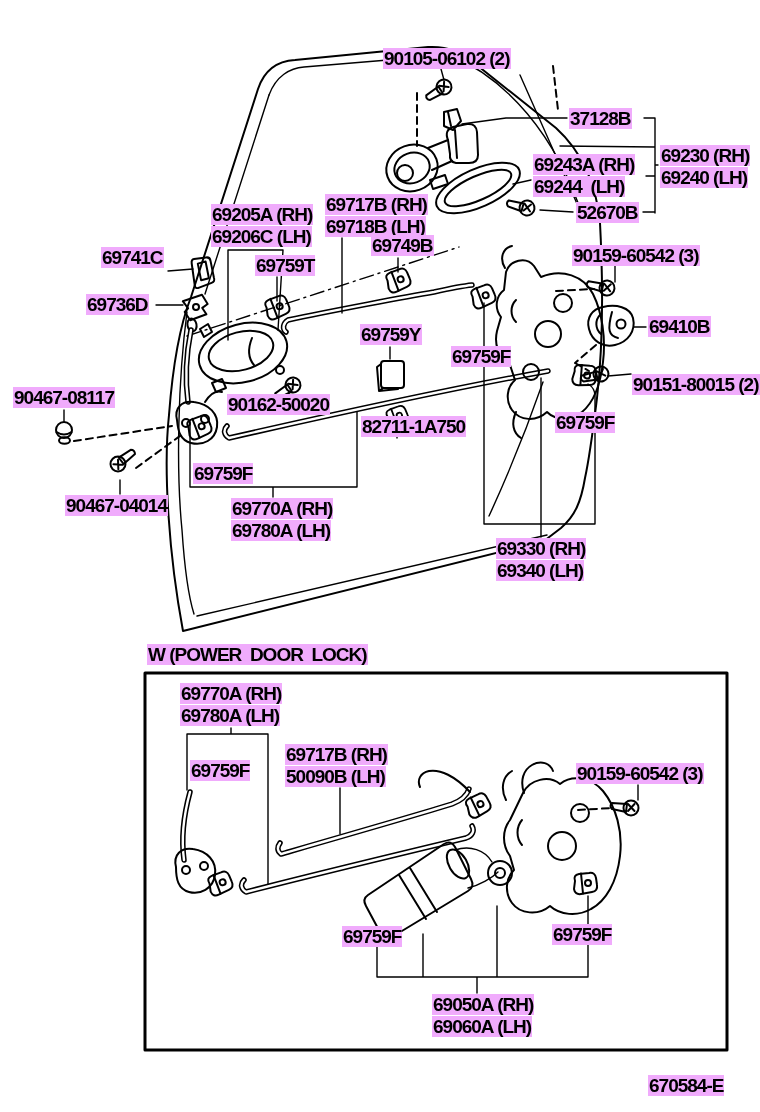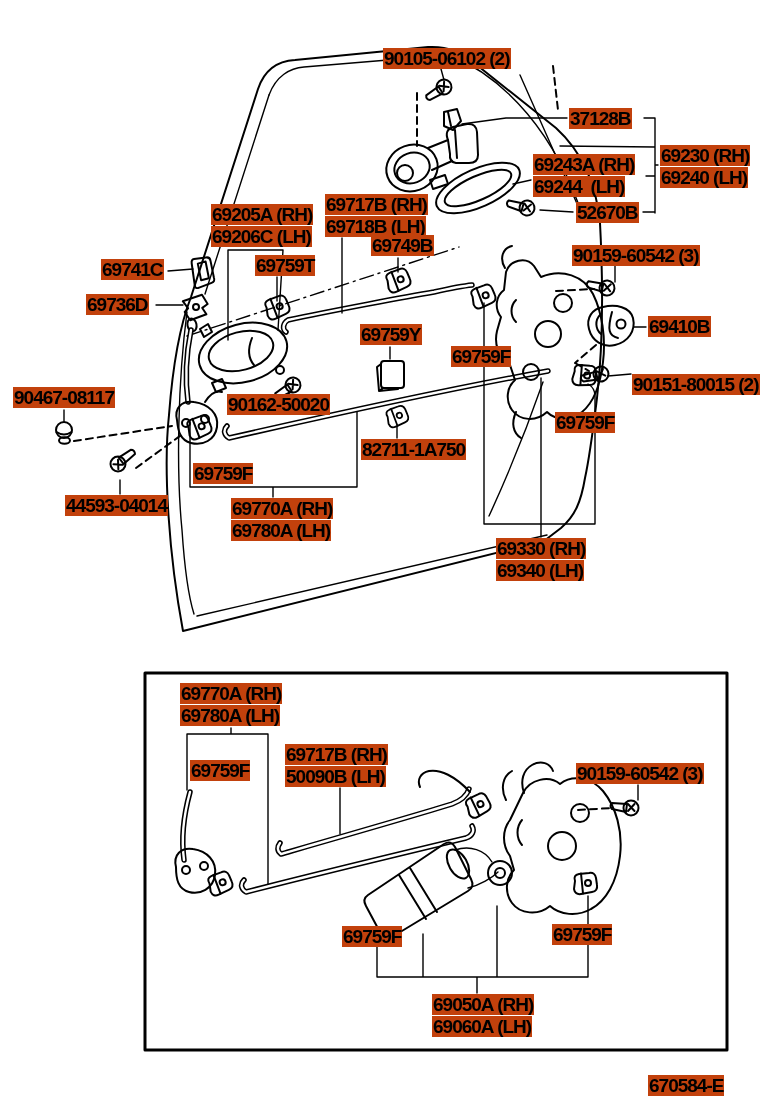--- a/index.html
+++ b/index.html
@@ -8,21 +8,21 @@
   #art{position:absolute;left:0;top:0;z-index:1;}
   #art path,#art line,#art polyline,#art circle,#art ellipse,#art rect{
       fill:none;stroke:#000;stroke-width:2;stroke-linecap:round;stroke-linejoin:round;}
   #art .thin{stroke-width:1.4;}
   #art .rod{stroke-width:5.5;}
   #art .rodw{stroke:#fff;stroke-width:2.4;}
   #art .dash{stroke-dasharray:7 5;}
   #art .dashdot{stroke-dasharray:14 5 2 5;}
   #art .box{stroke-width:3;}
   .lbl{position:absolute;z-index:2;font-weight:bold;font-size:19px;line-height:21px;
-       letter-spacing:-1px;color:#000;white-space:pre;background:#c2410c;padding:0 1px;}
+       letter-spacing:-1px;color:#000;white-space:pre;background:#f0abfc;padding:0 1px;}
 </style>
 </head>
 <body>
 
 <div id="page">
 
 <svg id="art" width="760" height="1112" viewBox="0 0 760 1112">
   <defs>
     <g id="clip">
       <path d="M-10,-3 Q-12,-9 -6,-10 L4,-11 Q10,-12 11,-6 L12,1 Q13,7 7,8 L-4,10 Q-10,11 -11,5 Z"></path>
@@ -222,38 +222,39 @@
   <div class="lbl" style="left:660px;top:167px">69240 (LH)</div>
   <div class="lbl" style="left:533px;top:154px">69243A (RH)</div>
   <div class="lbl" style="left:533px;top:176px">69244  (LH)</div>
   <div class="lbl" style="left:576px;top:202px">52670B</div>
   <div class="lbl" style="left:211px;top:204px">69205A (RH)</div>
   <div class="lbl" style="left:211px;top:226px">69206C (LH)</div>
   <div class="lbl" style="left:325px;top:194px">69717B (RH)</div>
   <div class="lbl" style="left:325px;top:216px">69718B (LH)</div>
   <div class="lbl" style="left:371px;top:235px">69749B</div>
   <div class="lbl" style="left:572px;top:245px">90159-60542 (3)</div>
-  <div class="lbl" style="left:101px;top:259px">69741C</div>
+  <div class="lbl" style="left:101px;top:247px">69741C</div>
   <div class="lbl" style="left:255px;top:255px">69759T</div>
   <div class="lbl" style="left:86px;top:294px">69736D</div>
   <div class="lbl" style="left:360px;top:324px">69759Y</div>
   <div class="lbl" style="left:648px;top:316px">69410B</div>
   <div class="lbl" style="left:451px;top:346px">69759F</div>
   <div class="lbl" style="left:632px;top:374px">90151-80015 (2)</div>
   <div class="lbl" style="left:13px;top:387px">90467-08117</div>
   <div class="lbl" style="left:227px;top:394px">90162-50020</div>
-  <div class="lbl" style="left:361px;top:439px">82711-1A750</div>
+  <div class="lbl" style="left:361px;top:416px">82711-1A750</div>
   <div class="lbl" style="left:193px;top:463px">69759F</div>
-  <div class="lbl" style="left:65px;top:495px">44593-04014</div>
+  <div class="lbl" style="left:65px;top:495px">90467-04014</div>
   <div class="lbl" style="left:231px;top:498px">69770A (RH)</div>
   <div class="lbl" style="left:231px;top:520px">69780A (LH)</div>
   <div class="lbl" style="left:555px;top:412px">69759F</div>
   <div class="lbl" style="left:496px;top:538px">69330 (RH)</div>
   <div class="lbl" style="left:496px;top:560px">69340 (LH)</div>
 
+  <div class="lbl" style="left:147px;top:644px">W (POWER  DOOR  LOCK)</div>
   <div class="lbl" style="left:180px;top:683px">69770A (RH)</div>
   <div class="lbl" style="left:180px;top:705px">69780A (LH)</div>
   <div class="lbl" style="left:190px;top:760px">69759F</div>
   <div class="lbl" style="left:285px;top:744px">69717B (RH)</div>
   <div class="lbl" style="left:285px;top:766px">50090B (LH)</div>
   <div class="lbl" style="left:576px;top:763px">90159-60542 (3)</div>
   <div class="lbl" style="left:342px;top:926px">69759F</div>
   <div class="lbl" style="left:552px;top:924px">69759F</div>
   <div class="lbl" style="left:432px;top:994px">69050A (RH)</div>
   <div class="lbl" style="left:432px;top:1016px">69060A (LH)</div>

